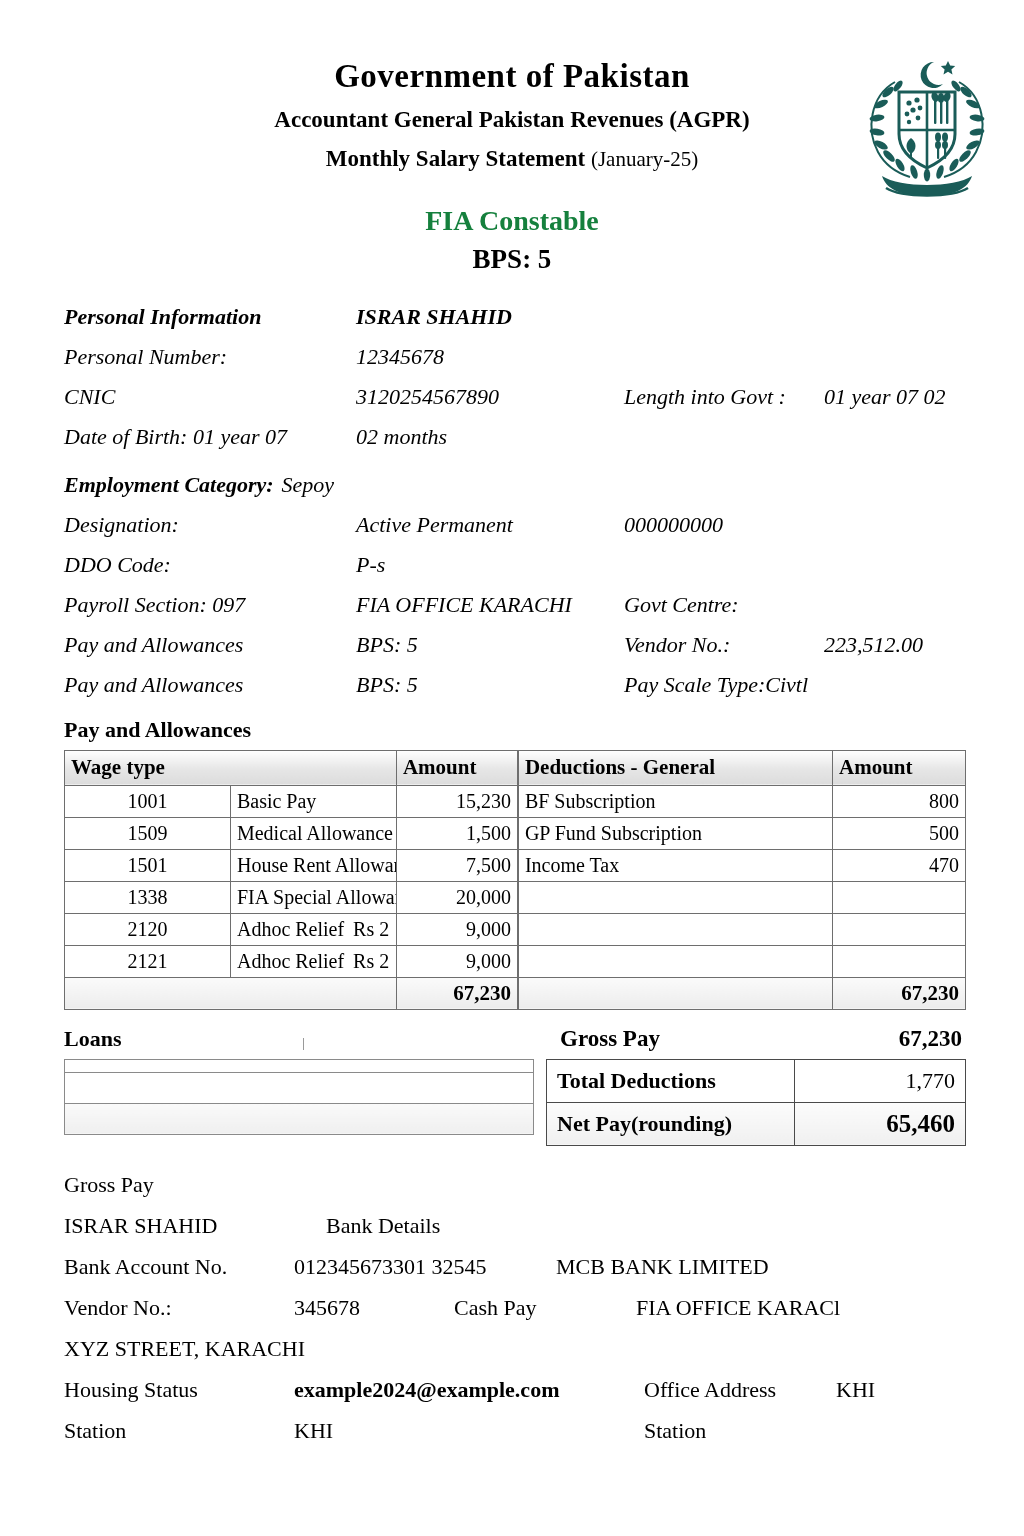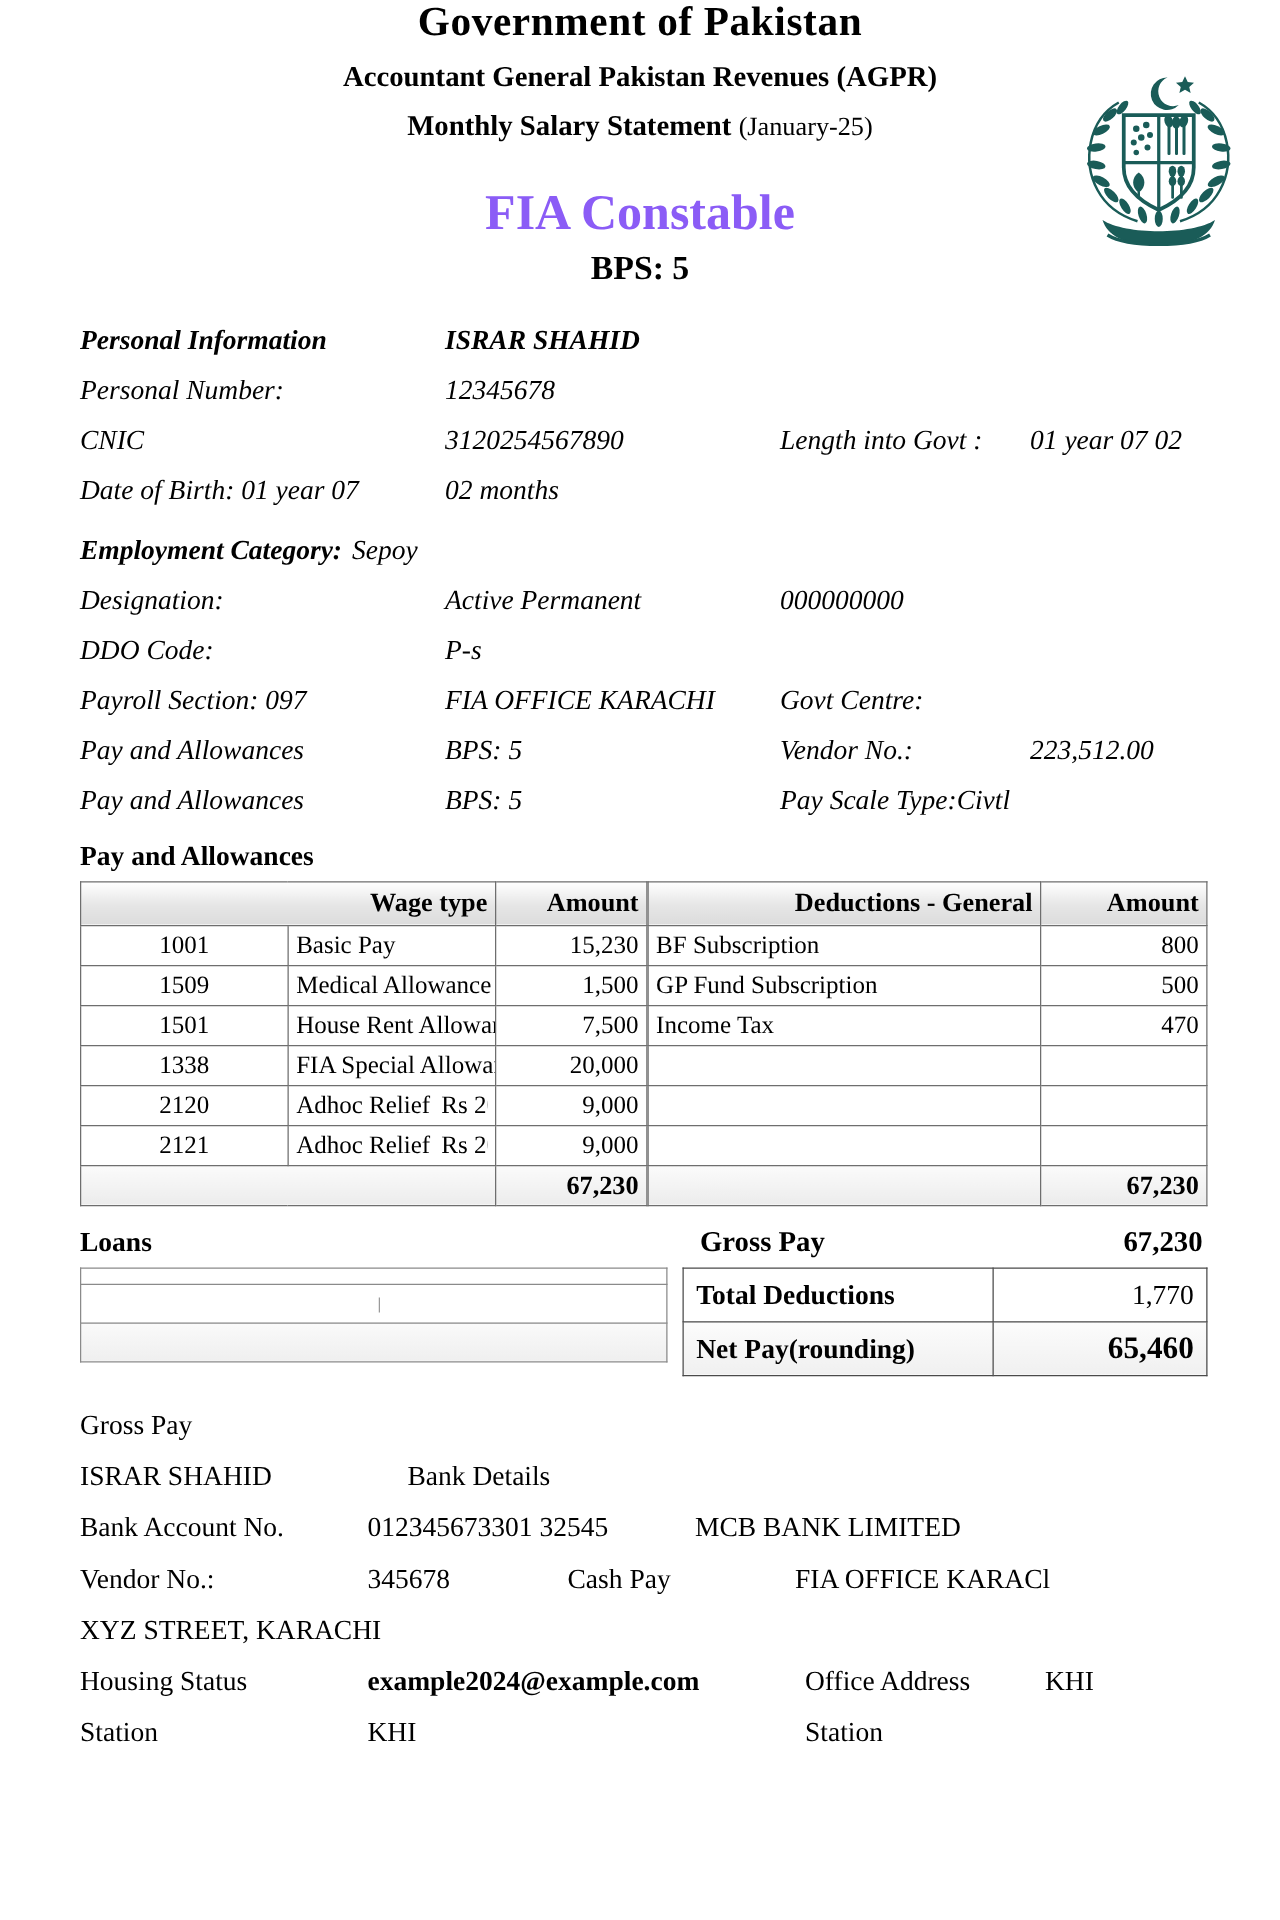--- a/index.html
+++ b/index.html
@@ -19,20 +19,21 @@
     position: relative;
     width: 1024px;
     height: 1536px;
     padding: 0;
     box-sizing: border-box;
   }
 
   
   .header-block {
     position: relative;
+    padding-top: 58px;
     text-align: center;
   }
   .gov-title {
     font-size: 33px;
     font-weight: bold;
     letter-spacing: 0.5px;
     line-height: 1.1;
   }
   .agpr-title {
     font-size: 23px;
@@ -46,23 +47,23 @@
     line-height: 1.15;
   }
   .salary-line .strong {
     font-weight: bold;
   }
   .salary-line .month {
     font-weight: normal;
     font-size: 21px;
   }
   .job-title {
-    font-size: 40px;
-    font-weight: bold;
-    color: #8b5cf6;
+    font-size: 28px;
+    font-weight: bold;
+    color: #15803d;
     margin-top: 34px;
     line-height: 1.1;
   }
   .job-bps {
     font-size: 27px;
     font-weight: bold;
     margin-top: 8px;
     line-height: 1.1;
   }
 
@@ -127,21 +128,21 @@
     height: 25px;
     font-weight: normal;
     vertical-align: middle;
     overflow: hidden;
     white-space: nowrap;
   }
   table.grid thead th {
     background: linear-gradient(to bottom, #ffffff 0%, #e6e6e6 55%, #dcdcdc 100%);
     font-weight: bold;
     font-size: 21px;
-    text-align: right;
+    text-align: left;
     height: 28px;
   }
   .col-code { width: 58px; text-align: center; }
   .col-desc { text-align: left; }
   .col-amt  { width: 108px; text-align: right; }
   .col-amt-ded { width: 120px; text-align: right; }
 
   tr.total-row td {
     background: linear-gradient(to bottom, #fbfbfb 0%, #ececec 100%);
     font-weight: bold;

